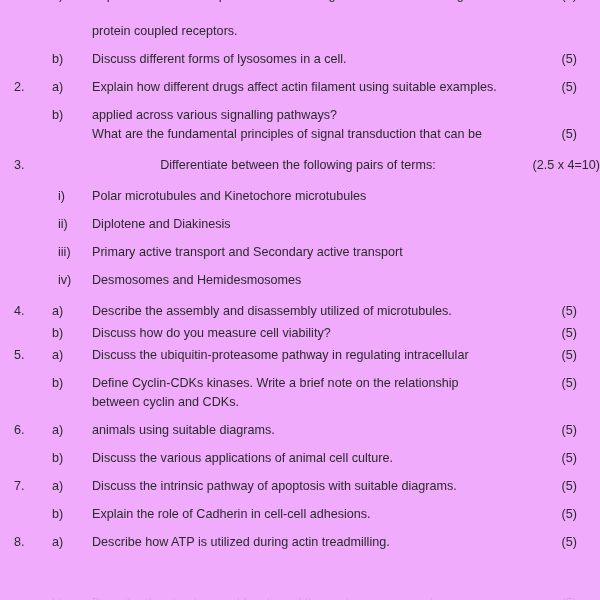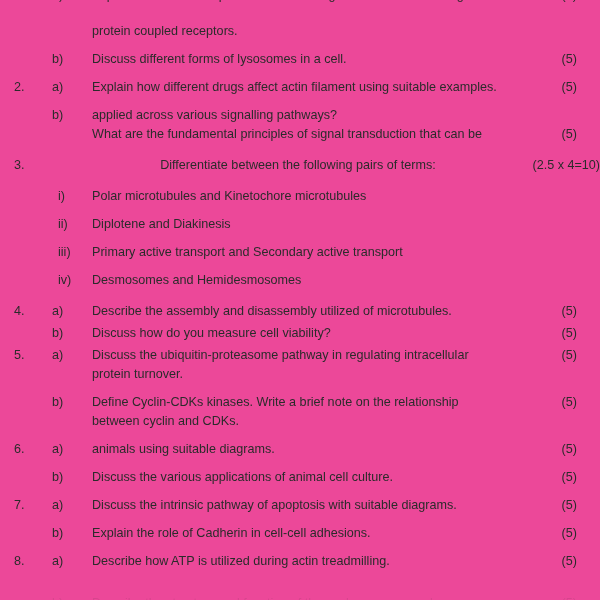--- a/index.html
+++ b/index.html
@@ -12,21 +12,21 @@
     background: #ffffff;
     font-family: "Liberation Sans", sans-serif;
     overflow: hidden;
     position: relative;
   }
 
   
   #page {
     position: absolute;
     inset: 0;
-    background: #ec4899;
+    background: #f0abfc;
     color: #2b2b2b;
   }
 
   
   .q-row {
     display: grid;
     grid-template-columns: 14px 38px 40px 1fr 56px;
     
     align-items: start;
     font-size: 12.6px;
@@ -231,21 +231,20 @@
     </div>
 
     <div class="gap-sm"></div>
 
     <div class="q-row">
       <div class="col-pad"></div>
       <div class="col-num">5.</div>
       <div class="col-let">a)</div>
       <div class="col-text">
         <span class="sub-line">Discuss the ubiquitin-proteasome pathway in regulating intracellular</span>
-        <span class="sub-line">protein turnover.</span>
       </div>
       <div class="col-marks">(5)</div>
     </div>
 
     <div class="gap-md"></div>
 
     <div class="q-row">
       <div class="col-pad"></div>
       <div class="col-num"></div>
       <div class="col-let">b)</div>

